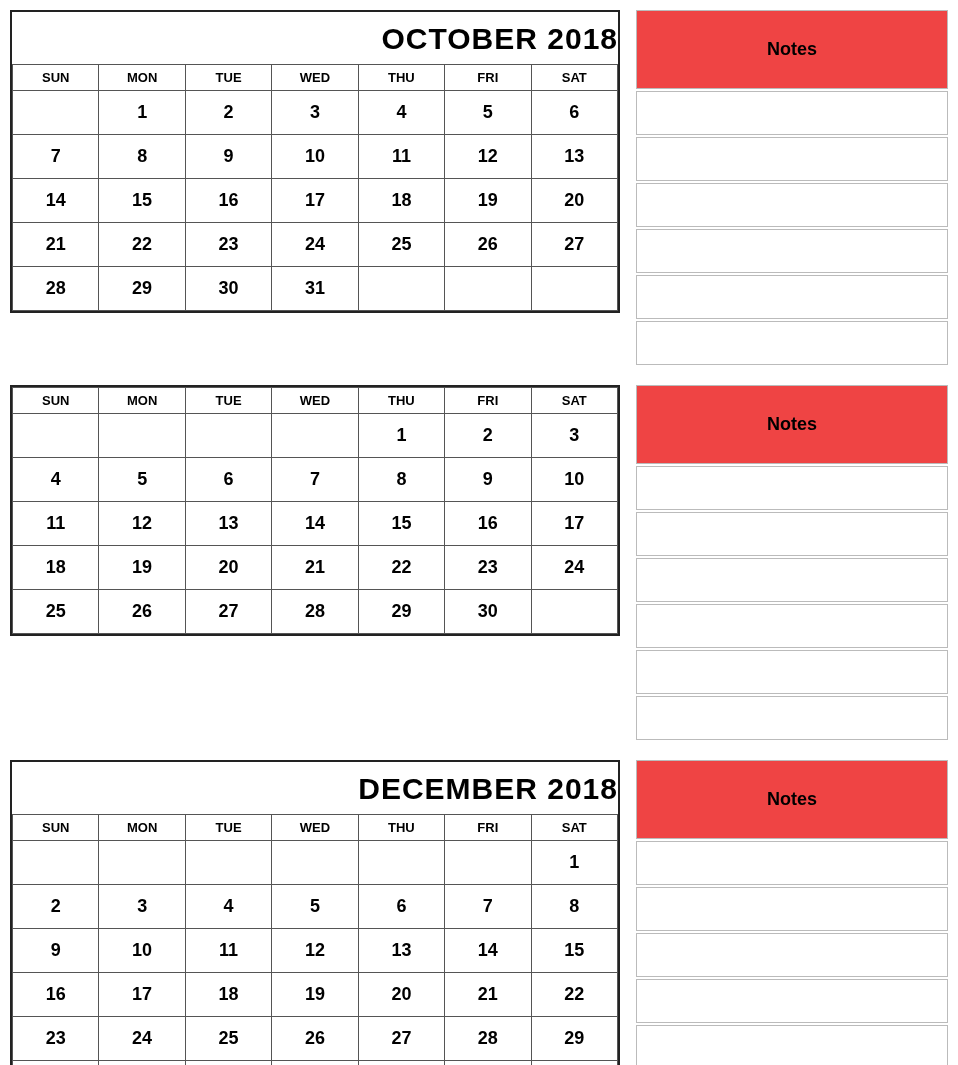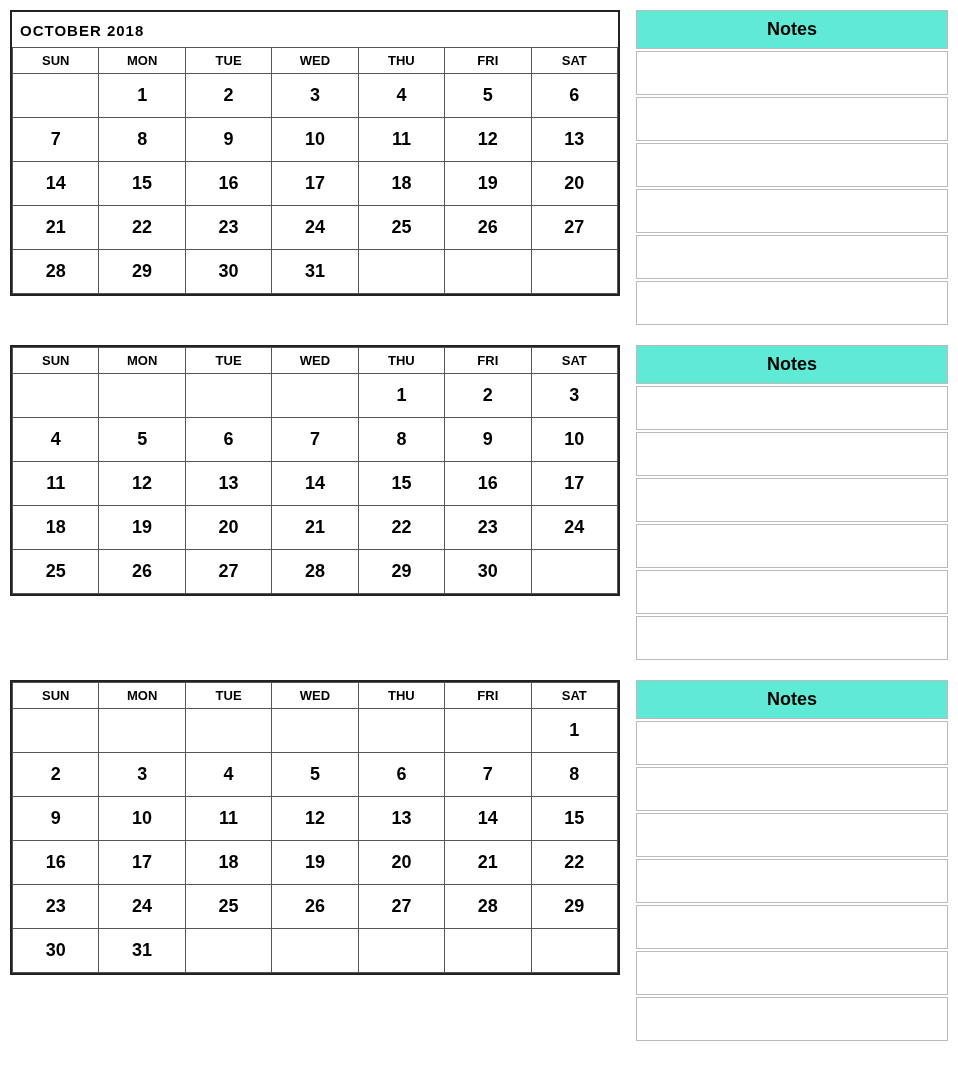--- a/index.html
+++ b/index.html
@@ -20,22 +20,22 @@
       flex-direction: row;
       gap: 16px;
       align-items: flex-start;
     }
     .calendar-block {
       border: 2px solid #222;
       width: 610px;
       flex-shrink: 0;
     }
     .calendar-title {
-      text-align: left;
-      font-size: 15px;
+      text-align: right;
+      font-size: 30px;
       font-weight: bold;
       padding: 10px 0 8px 8px;
       letter-spacing: 1px;
     }
     .calendar-table {
       width: 100%;
       border-collapse: collapse;
     }
     .calendar-table th {
       border: 1px solid #555;
@@ -54,26 +54,26 @@
       min-width: 80px;
       height: 44px;
     }
     .notes-block {
       flex: 1;
       display: flex;
       flex-direction: column;
       gap: 0;
     }
     .notes-header {
-      background: #5eead4;
+      background: #ef4444;
       border: 1px solid #bbb;
       text-align: center;
       font-size: 18px;
       font-weight: bold;
-      padding: 8px 0;
+      padding: 28px 0;
       margin-bottom: 2px;
     }
     .notes-lines {
       display: flex;
       flex-direction: column;
       flex: 1;
     }
     .notes-line {
       border: 1px solid #bbb;
       height: 44px;
@@ -231,20 +231,21 @@
           <div class="notes-line"></div>
           <div class="notes-line"></div>
           <div class="notes-line"></div>
           <div class="notes-line"></div>
           <div class="notes-line"></div>
         </div>
       </div>
     </div>
     <div class="month-row">
       <div class="calendar-block">
+        <div class="calendar-title">DECEMBER 2018</div>
         <table class="calendar-table">
           <thead>
             <tr>
               <th>SUN</th>
               <th>MON</th>
               <th>TUE</th>
               <th>WED</th>
               <th>THU</th>
               <th>FRI</th>
               <th>SAT</th>

